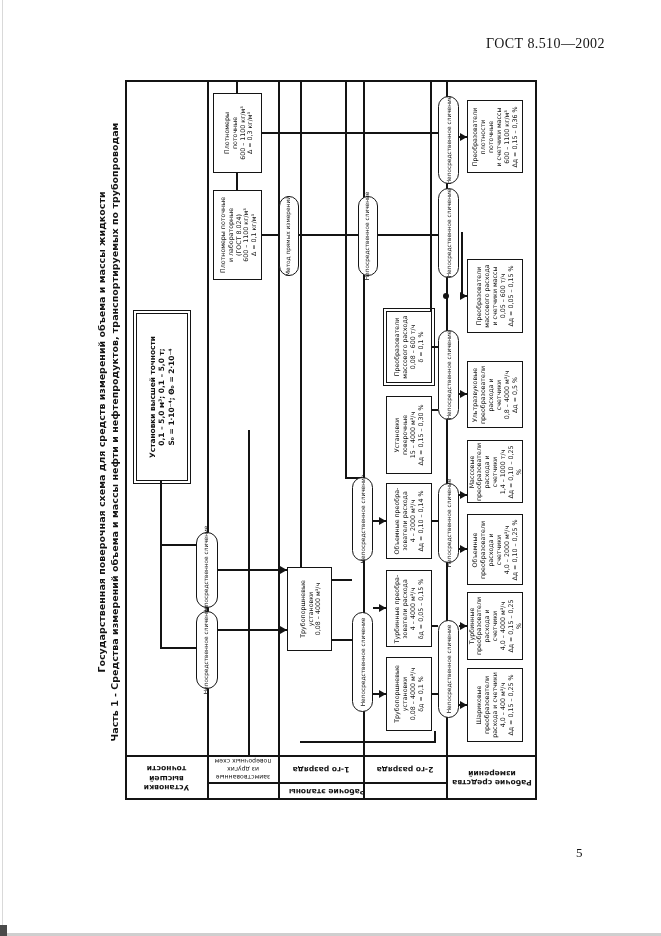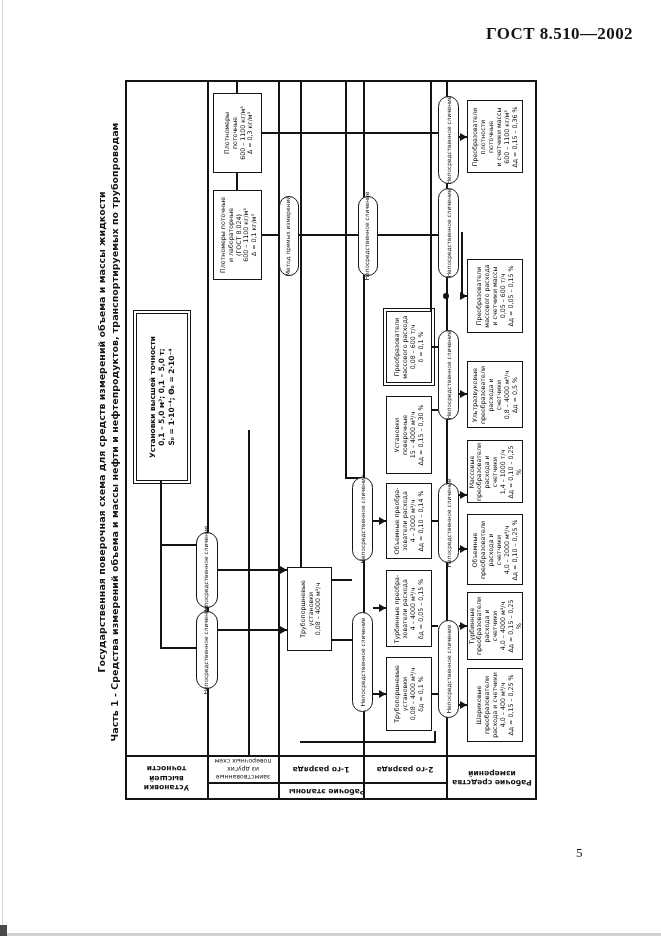--- a/index.html
+++ b/index.html
@@ -1,22 +1,22 @@
 <!DOCTYPE html>
 <html><head>
 <meta charset="utf-8">
 <style>
   html,body{margin:0;padding:0;background:#e9e9e9;}
   .page{position:relative;width:661px;height:936px;background:#fff;overflow:hidden;
         font-family:"DejaVu Sans",sans-serif;color:#141414;}
   .edge-left{position:absolute;left:2px;top:0;width:1px;height:936px;background:#d9d9d9;}
   .edge-bottom{position:absolute;left:0;top:933px;width:661px;height:3px;background:#cfcfcf;}
   .corner-mark{position:absolute;left:0;top:925px;width:7px;height:11px;background:#4a4a4a;}
-  .gost-header{position:absolute;left:486px;top:24px;width:160px;
-        font-family:"Liberation Serif",serif;font-weight:bold;font-size:17px;letter-spacing:.4px;}
+  .gost-header{position:absolute;left:486px;top:36px;width:160px;
+        font-family:"Liberation Serif",serif;font-weight:normal;font-size:14px;letter-spacing:.4px;}
   .page-num{position:absolute;left:576px;top:845px;font-family:"Liberation Serif",serif;font-size:13px;}
   
   .title-wrap{position:absolute;left:92px;top:82px;width:32px;height:700px;}
   .title-rot{position:absolute;left:50%;top:50%;width:700px;height:32px;
         transform:translate(-50%,-50%) rotate(-90deg);
         display:flex;flex-direction:column;justify-content:center;text-align:center;
         font-weight:bold;font-size:9.5px;line-height:1.4;white-space:nowrap;}
   
   #diagram{position:absolute;left:0;top:0;width:661px;height:936px;}
   .frame{position:absolute;left:125px;top:80px;width:412px;height:720px;

